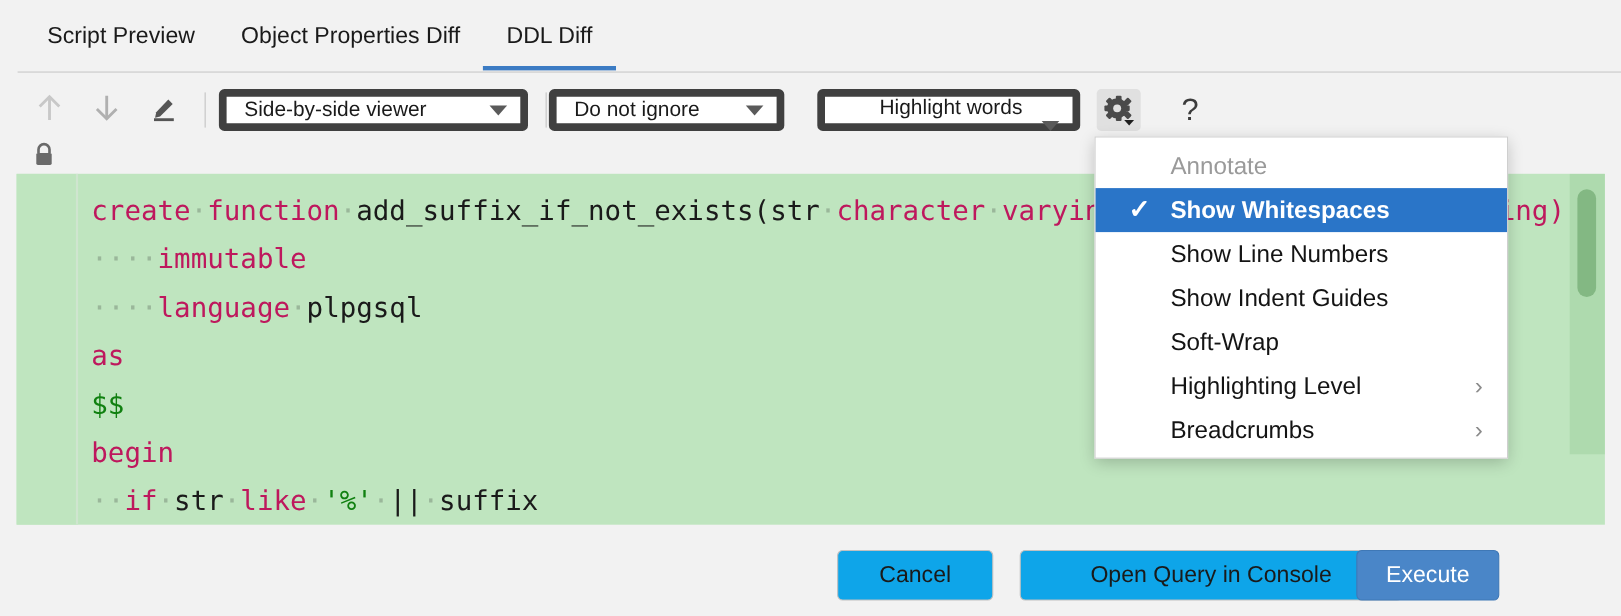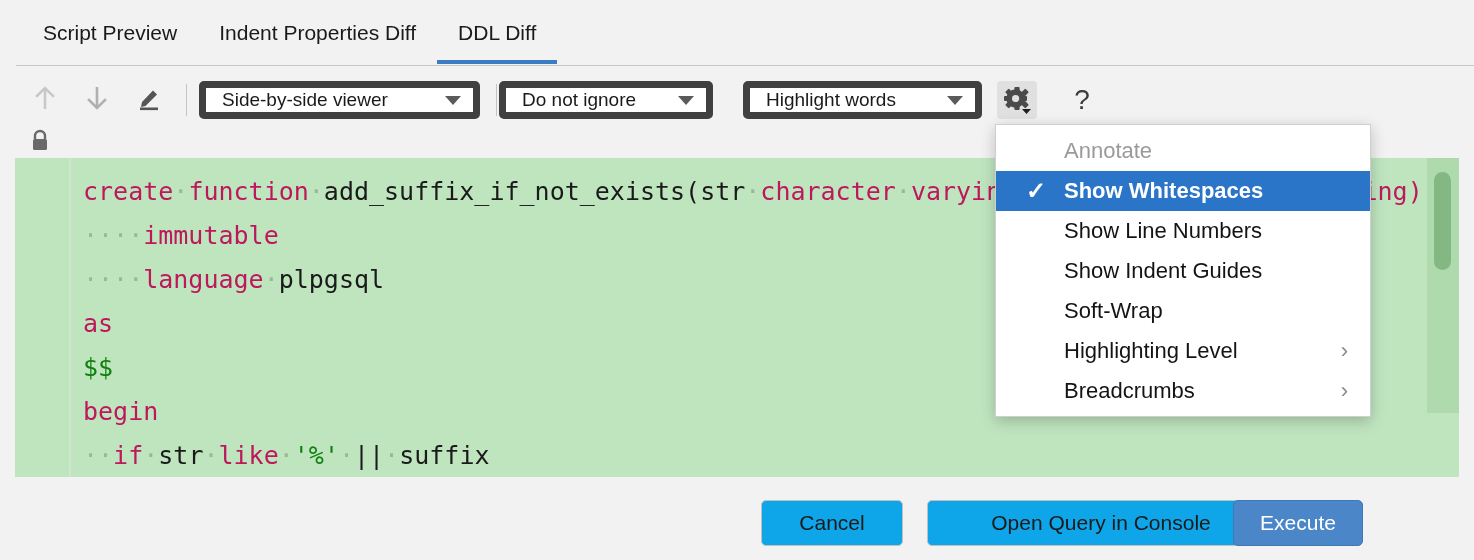--- a/index.html
+++ b/index.html
@@ -220,21 +220,21 @@
 <body>
 
 <div id="app">
 
   <div class="tabstrip">
     <div class="tabs-row" id="tabs-row">
         <div class="tab">
           <span>Script Preview</span>
         </div>
         <div class="tab">
-          <span>Indent Properties Diff</span>
+          <span>Object Properties Diff</span>
         </div>
         <div class="tab">
           <span>DDL Diff</span>
           <div class="tab-underline" style="background: rgb(60, 124, 196);"></div>
         </div>
       </div>
     <div class="tabstrip-divider"></div>
   </div>
 
   <div class="toolbar"></div>
@@ -271,21 +271,21 @@
 
   <div class="tb-sep" style="left:496px;"></div>
 
   <div class="combo" style="left:499px; width:214px;">
     <span>Do not ignore</span>
     <span class="caret">
         <span class="caret-tri"></span>
       </span>
   </div>
 
-  <div class="combo" style="left:743px; width:239px;">
+  <div class="combo" style="left:743px; width:239px;flex-direction:column;">
     <span>Highlight words</span>
     <span class="caret">
         <span class="caret-tri"></span>
       </span>
   </div>
 
   <div class="gear-btn">
     <svg width="30" height="30" viewBox="0 0 30 30">
       <g fill="#4a4a4a">
         <rect x="12.4" y="2" width="5.2" height="6" rx="1"></rect>

